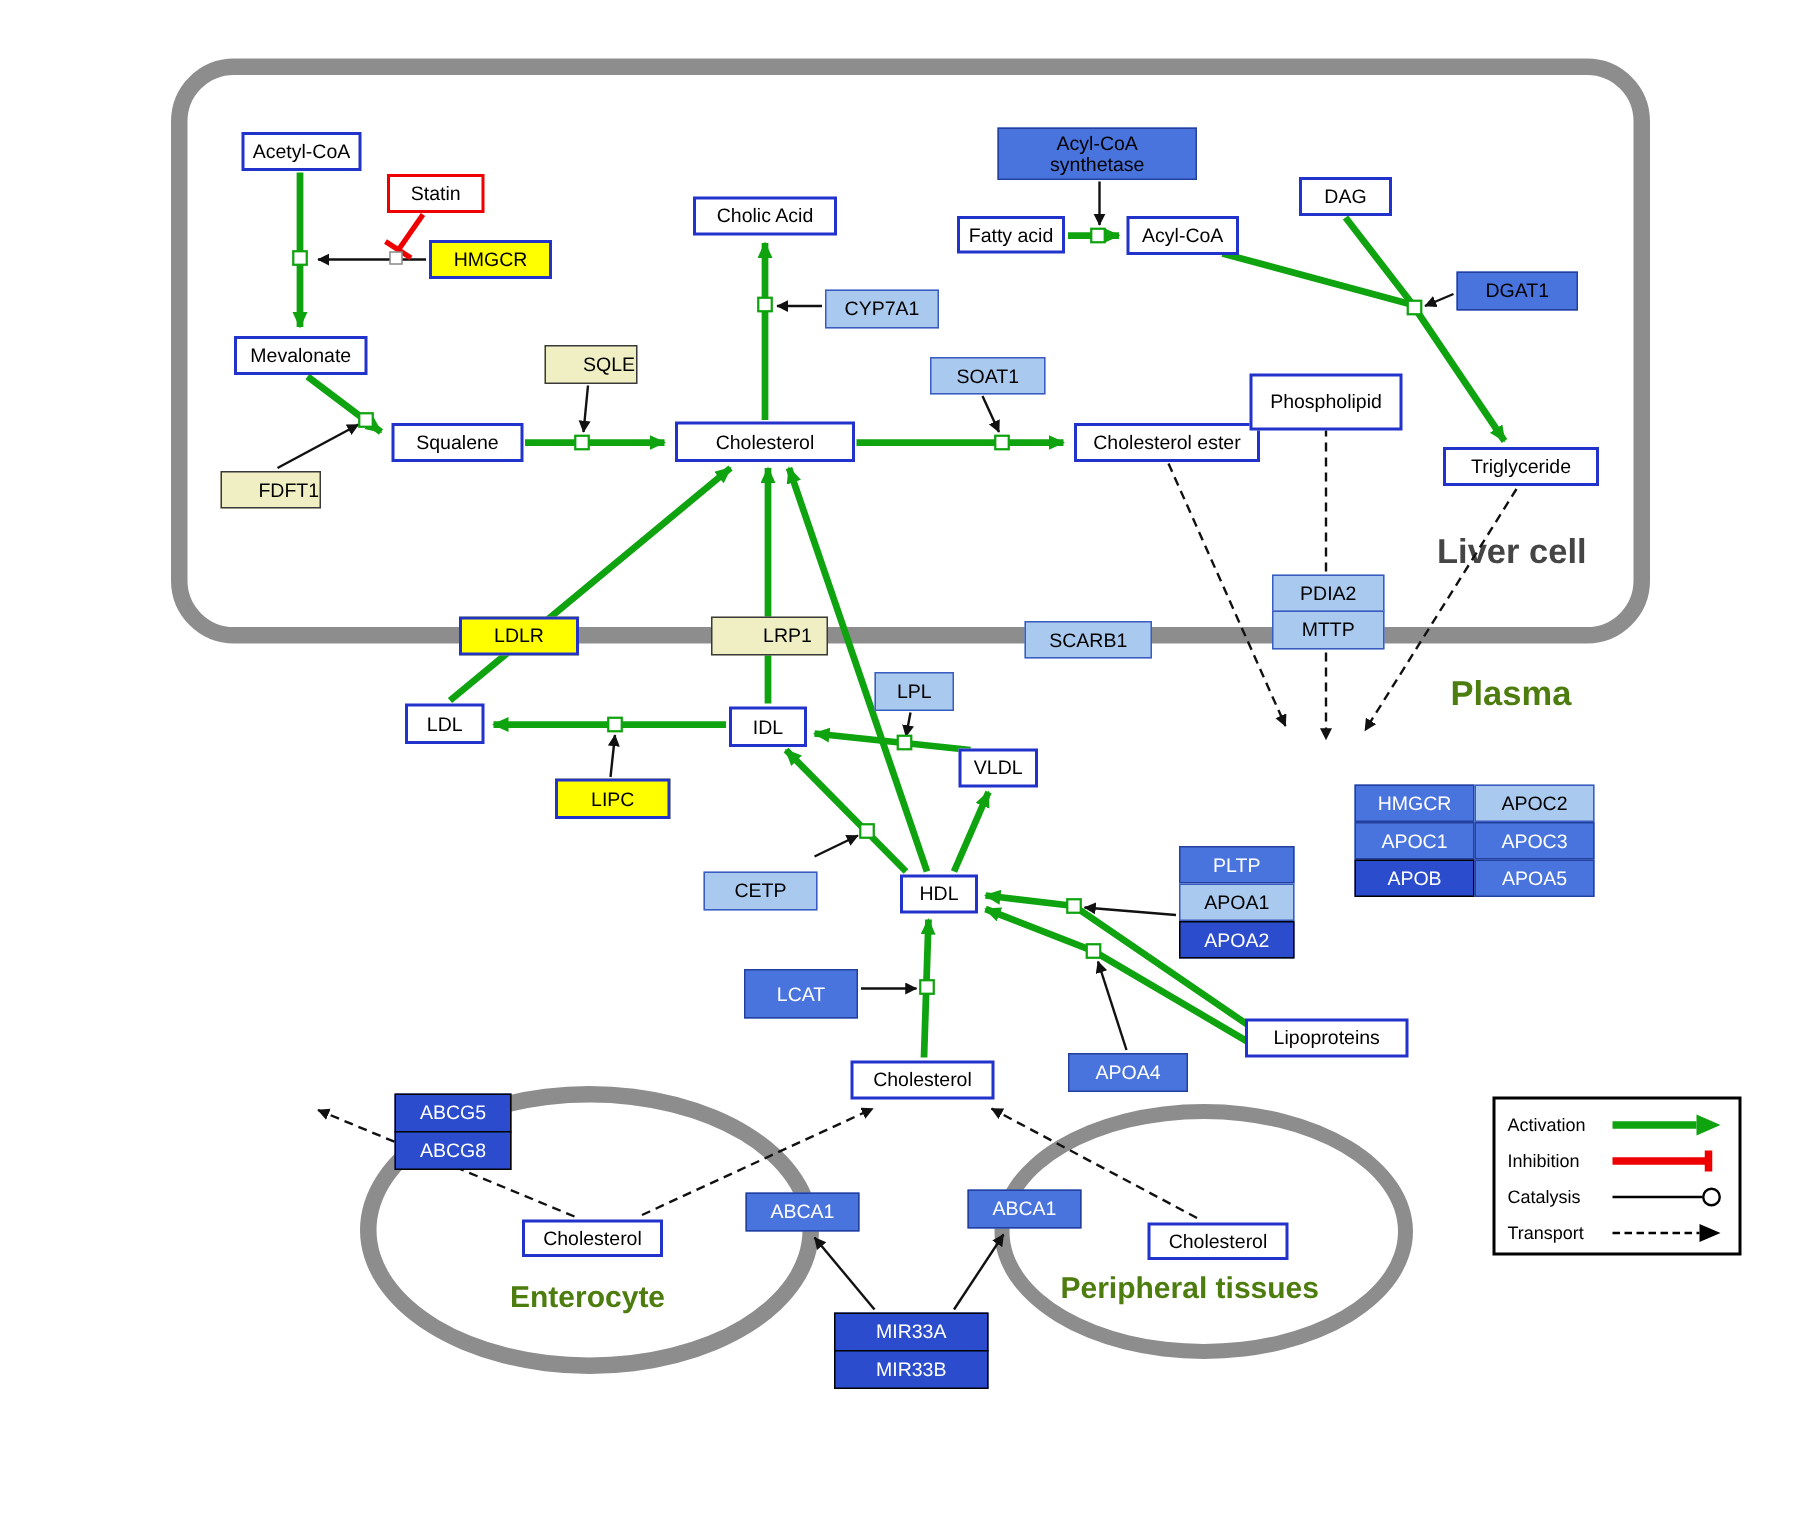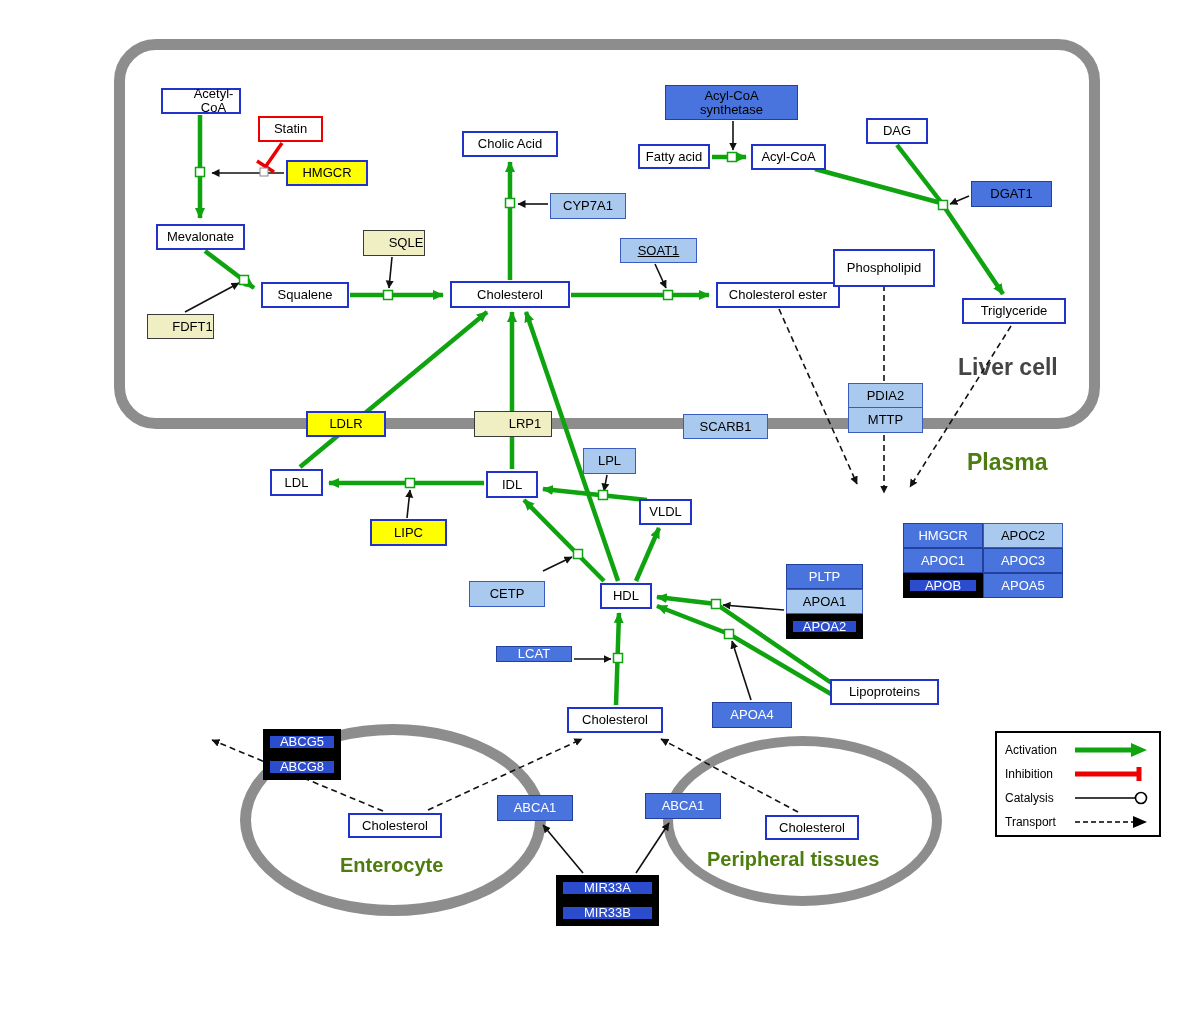--- a/index.html
+++ b/index.html
@@ -23,21 +23,21 @@
     display:flex; align-items:center; justify-content:center; text-align:center;
     font-size:13px; line-height:1.05; color:#000; background:#fff;
   }
   .m      { border:2px solid #2233cc; }
   .statin { border:2px solid #ee0000; }
   .y      { background:#ffff00; border:2px solid #2233cc; }
   .c      { background:#efefc3; border:1px solid #3a3a3a;padding-left:24px; }
   .lb     { background:#a9c9ee; border:1px solid #3a5bc0; }
   .b      { background:#4a74dd; border:1px solid #24409e; }
   .bw     { background:#4a74dd; border:1px solid #24409e; color:#fff; }
-  .db     { background:#2b4ccd; border:7px solid #000000; color:#fff; }
+  .db     { background:#2b4ccd; border:1px solid #000000; color:#fff; }
   .two-line { padding:0 18px; }
 
   
   .legend {
     position:absolute; z-index:3; box-sizing:border-box;
     background:#fff; border:2px solid #000; padding:5px 8px 4px 8px;
   }
   .lg-row { display:flex; align-items:center; justify-content:space-between; height:24px; }
   .lg-label { font-size:12px; color:#000; }
   .lg-sym { flex:0 0 auto; }
@@ -131,31 +131,31 @@
       <rect x="405.5" y="478.5" width="9" height="9"></rect>
       <rect x="598.5" y="490.5" width="9" height="9"></rect>
       <rect x="573.5" y="549.5" width="9" height="9"></rect>
       <rect x="711.5" y="599.5" width="9" height="9"></rect>
       <rect x="724.5" y="629.5" width="9" height="9"></rect>
       <rect x="613.5" y="653.5" width="9" height="9"></rect>
     </g>
     <rect x="260" y="168" width="8" height="8" fill="#ffffff" stroke="#888888" stroke-width="1"></rect>
   </svg>
 
-  <div class="node m" style="left:161px;top:88px;width:80px;height:26px;padding-left:25px;">Acetyl-CoA</div>
+  <div class="node m" style="left:161px;top:88px;width:80px;height:26px;">Acetyl-CoA</div>
   <div class="node statin" style="left:258px;top:116px;width:65px;height:26px;">Statin</div>
   <div class="node y" style="left:286px;top:160px;width:82px;height:26px;">HMGCR</div>
   <div class="node m" style="left:156px;top:224px;width:89px;height:26px;">Mevalonate</div>
   <div class="node c" style="left:363px;top:230px;width:62px;height:26px;">SQLE</div>
   <div class="node c" style="left:147px;top:314px;width:67px;height:25px;">FDFT1</div>
   <div class="node m" style="left:261px;top:282px;width:88px;height:26px;">Squalene</div>
   <div class="node m" style="left:450px;top:281px;width:120px;height:27px;">Cholesterol</div>
   <div class="node m" style="left:462px;top:131px;width:96px;height:26px;">Cholic Acid</div>
   <div class="node lb" style="left:550px;top:193px;width:76px;height:26px;">CYP7A1</div>
-  <div class="node lb" style="left:620px;top:238px;width:77px;height:25px;text-decoration:underline;">SOAT1</div>
+  <div class="node lb" style="left:620px;top:238px;width:77px;height:25px;">SOAT1</div>
   <div class="node m" style="left:716px;top:282px;width:124px;height:26px;">Cholesterol ester</div>
 
   <div class="node b two-line" style="left:665px;top:85px;width:133px;height:35px;">Acyl-CoA synthetase</div>
   <div class="node m" style="left:638px;top:144px;width:72px;height:25px;">Fatty acid</div>
   <div class="node m" style="left:751px;top:144px;width:75px;height:26px;">Acyl-CoA</div>
   <div class="node m" style="left:866px;top:118px;width:62px;height:26px;">DAG</div>
   <div class="node b" style="left:971px;top:181px;width:81px;height:26px;">DGAT1</div>
   <div class="node m" style="left:833px;top:249px;width:102px;height:38px;">Phospholipid</div>
   <div class="node m" style="left:962px;top:298px;width:104px;height:26px;">Triglyceride</div>
 
@@ -168,21 +168,21 @@
   <div class="node m" style="left:270px;top:469px;width:53px;height:27px;">LDL</div>
   <div class="node m" style="left:486px;top:471px;width:52px;height:27px;">IDL</div>
   <div class="node lb" style="left:583px;top:448px;width:53px;height:26px;">LPL</div>
   <div class="node m" style="left:639px;top:499px;width:53px;height:26px;">VLDL</div>
   <div class="node y" style="left:370px;top:519px;width:77px;height:27px;">LIPC</div>
   <div class="node lb" style="left:469px;top:570px;width:76px;height:26px;margin-top:11px;">CETP</div>
   <div class="node m" style="left:600px;top:583px;width:52px;height:26px;">HDL</div>
   <div class="node bw" style="left:786px;top:564px;width:77px;height:25px;">PLTP</div>
   <div class="node lb" style="left:786px;top:589px;width:77px;height:25px;">APOA1</div>
   <div class="node db" style="left:786px;top:614px;width:77px;height:25px;">APOA2</div>
-  <div class="node bw" style="left:496px;top:646px;width:76px;height:16px;">LCAT</div>
+  <div class="node bw" style="left:496px;top:646px;width:76px;height:33px;">LCAT</div>
   <div class="node bw" style="left:712px;top:702px;width:80px;height:26px;">APOA4</div>
   <div class="node m" style="left:830px;top:679px;width:109px;height:26px;">Lipoproteins</div>
 
   <div class="node bw" style="left:903px;top:523px;width:80px;height:25px;">HMGCR</div>
   <div class="node lb" style="left:983px;top:523px;width:80px;height:25px;">APOC2</div>
   <div class="node bw" style="left:903px;top:548px;width:80px;height:25px;">APOC1</div>
   <div class="node bw" style="left:983px;top:548px;width:80px;height:25px;">APOC3</div>
   <div class="node db" style="left:903px;top:573px;width:80px;height:25px;">APOB</div>
   <div class="node bw" style="left:983px;top:573px;width:80px;height:25px;">APOA5</div>
 

